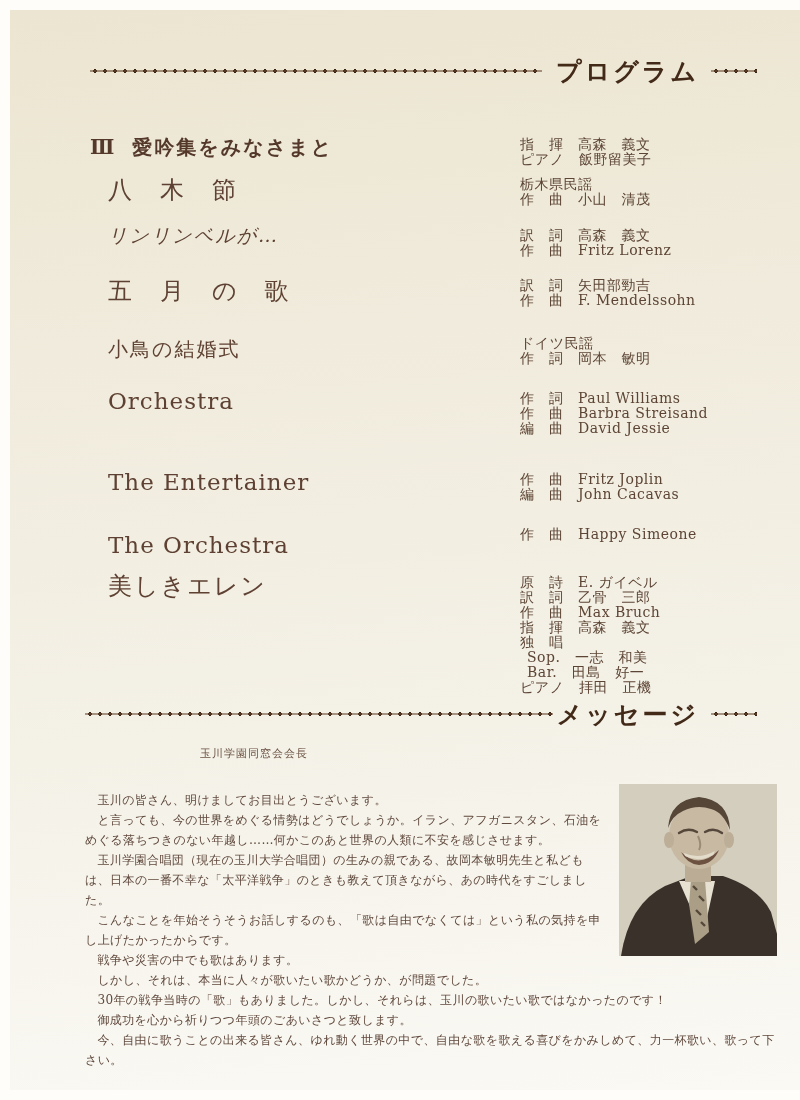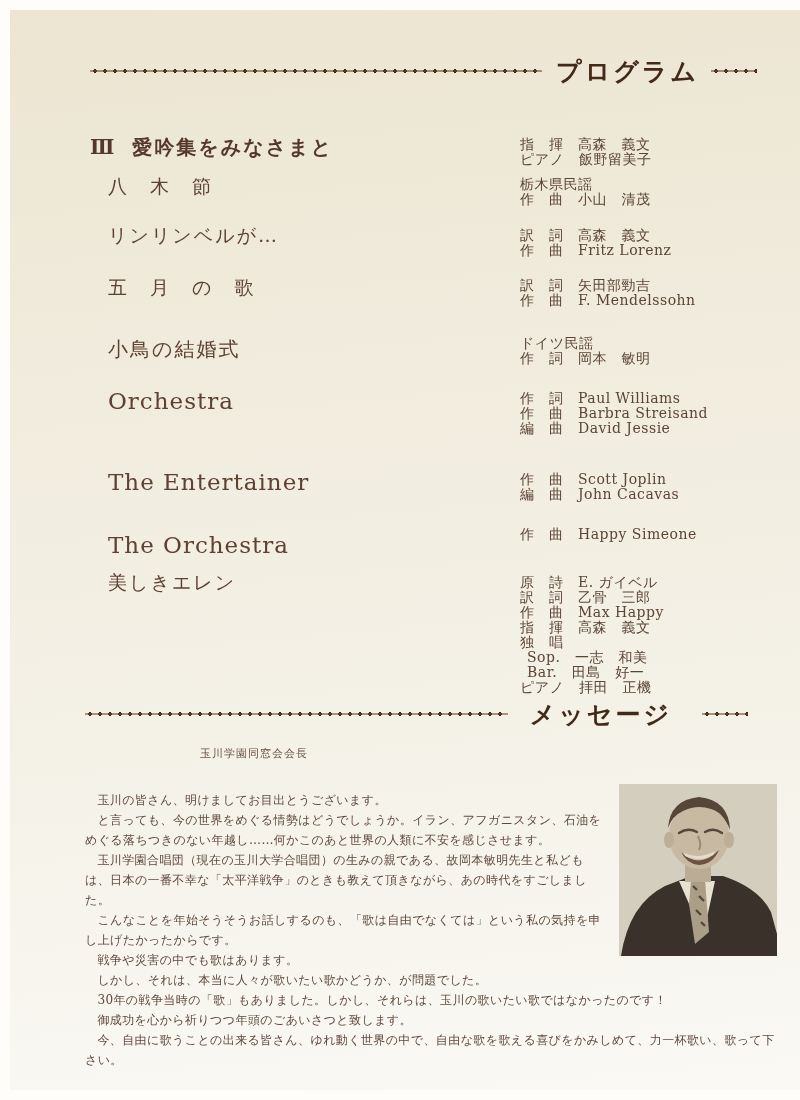--- a/index.html
+++ b/index.html
@@ -33,21 +33,21 @@
     letter-spacing:3px;margin:0 12px 0 14px;white-space:nowrap;
   }
   .sec-heading{
     position:absolute;left:80px;top:124px;
     font-size:20px;font-weight:bold;color:#54382a;letter-spacing:2px;white-space:nowrap;
   }
   .sec-heading .num{margin-right:16px;}
   .piece-title{
     position:absolute;left:98px;color:#5e4132;white-space:nowrap;
   }
-  .jp-title{font-size:19px;letter-spacing:2px;}
+  .jp-title{font-size:24px;letter-spacing:2px;}
   .en-title{font-size:23px;letter-spacing:1px;}
   .credits{
     position:absolute;left:510px;
     font-size:14px;line-height:15px;color:#5d4535;
     letter-spacing:.5px;white-space:nowrap;
   }
   .credits .indent{padding-left:7px;}
   .author-line{position:absolute;top:736px;left:190px;display:flex;align-items:baseline;}
   .author-title{font-size:11px;color:#6a5242;letter-spacing:1px;}
   .author-name{font-size:23px;font-weight:bold;color:#4c3222;margin-left:8px;letter-spacing:2px;}
@@ -81,21 +81,21 @@
     <div>指　揮　高森　義文</div>
     <div>ピアノ　飯野留美子</div>
   </div>
 
   <div class="piece-title jp-title" style="top:164px;">八　木　節</div>
   <div class="credits" style="top:167px;">
     <div>栃木県民謡</div>
     <div>作　曲　小山　清茂</div>
   </div>
 
-  <div class="piece-title jp-title" style="top:213px;font-size:19px;">リンリンベルが…</div>
+  <div class="piece-title jp-title" style="top:213px;font-size:19px;font-style:italic;">リンリンベルが…</div>
   <div class="credits" style="top:218px;">
     <div>訳　詞　高森　義文</div>
     <div>作　曲　Fritz Lorenz</div>
   </div>
 
   <div class="piece-title jp-title" style="top:265px;">五　月　の　歌</div>
   <div class="credits" style="top:268px;">
     <div>訳　詞　矢田部勁吉</div>
     <div>作　曲　F. Mendelssohn</div>
   </div>
@@ -108,42 +108,42 @@
 
   <div class="piece-title en-title" style="top:378px;">Orchestra</div>
   <div class="credits" style="top:381px;">
     <div>作　詞　Paul Williams</div>
     <div>作　曲　Barbra Streisand</div>
     <div>編　曲　David Jessie</div>
   </div>
 
   <div class="piece-title en-title" style="top:459px;">The Entertainer</div>
   <div class="credits" style="top:462px;">
-    <div>作　曲　Scott Joplin</div>
+    <div>作　曲　Fritz Joplin</div>
     <div>編　曲　John Cacavas</div>
   </div>
 
   <div class="piece-title en-title" style="top:510px;margin-top:12px;">The Orchestra</div>
   <div class="credits" style="top:517px;">
     <div>作　曲　Happy Simeone</div>
   </div>
 
   <div class="piece-title jp-title" style="top:560px;">美しきエレン</div>
   <div class="credits" style="top:565px;">
     <div>原　詩　E. ガイベル</div>
     <div>訳　詞　乙骨　三郎</div>
-    <div>作　曲　Max Happy</div>
+    <div>作　曲　Max Bruch</div>
     <div>指　揮　高森　義文</div>
     <div>独　唱</div>
     <div class="indent">Sop.　一志　和美</div>
     <div class="indent">Bar.　田島　好一</div>
     <div>ピアノ　拝田　正機</div>
   </div>
 
-  <div class="chain-row" style="left:75px;right:82px;top:688px;gap:18px;">
+  <div class="chain-row" style="left:75px;right:73px;top:688px;">
     <span class="chain chain-long"></span>
     <span class="rule-label" style="margin-left:4px;">メッセージ</span>
     <span class="chain chain-short"></span>
   </div>
 
   <div class="author-line">
     <span class="author-title">玉川学園同窓会会長</span>
   </div>
 
   <div class="message-body">

